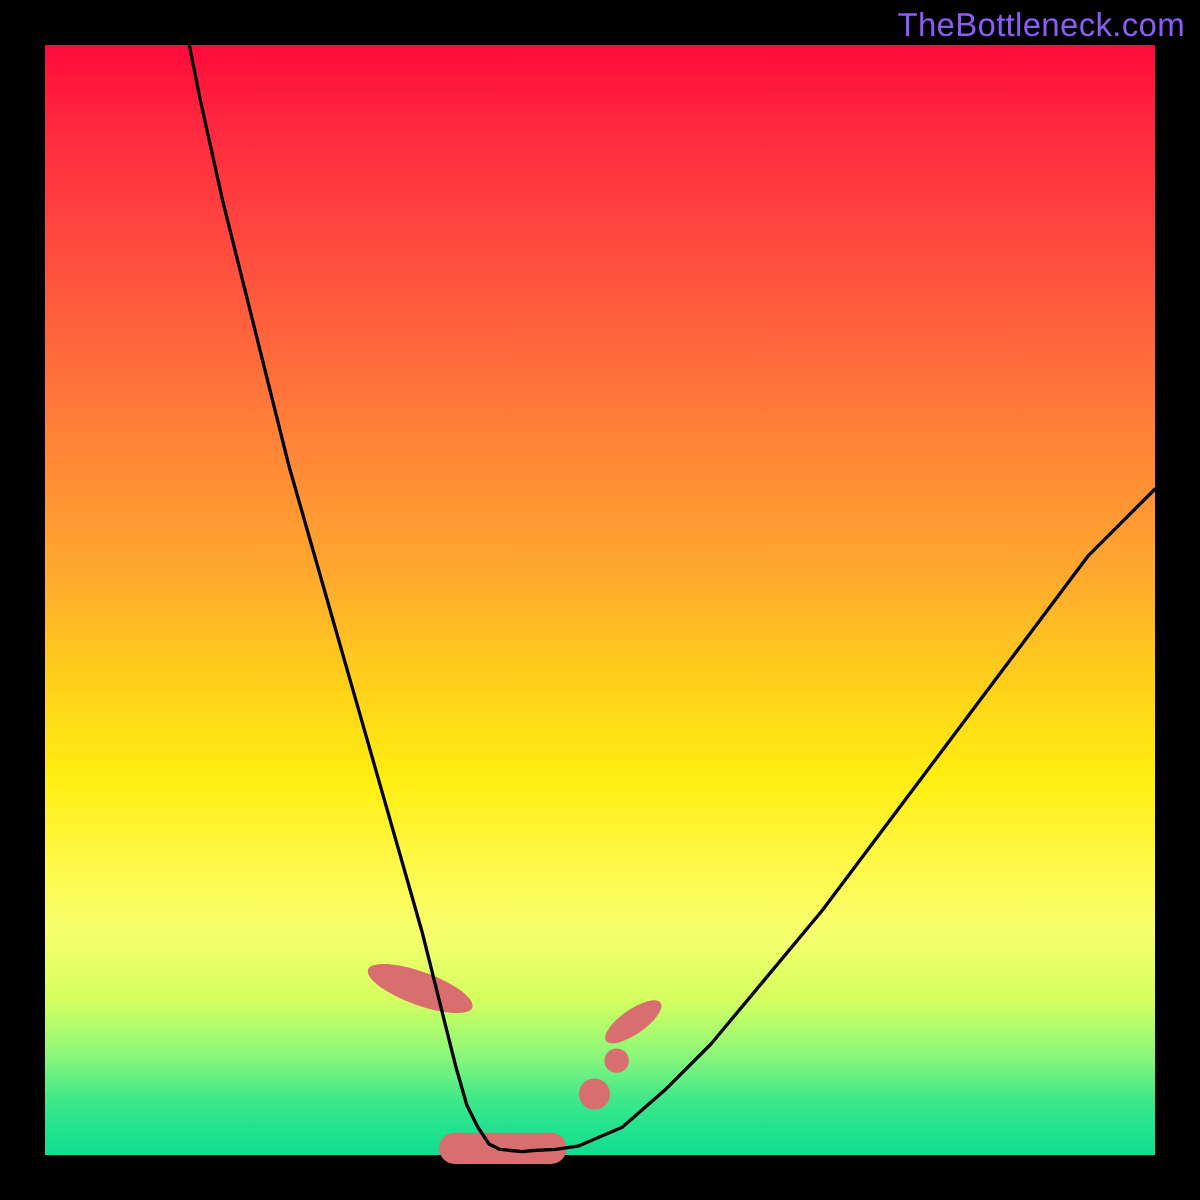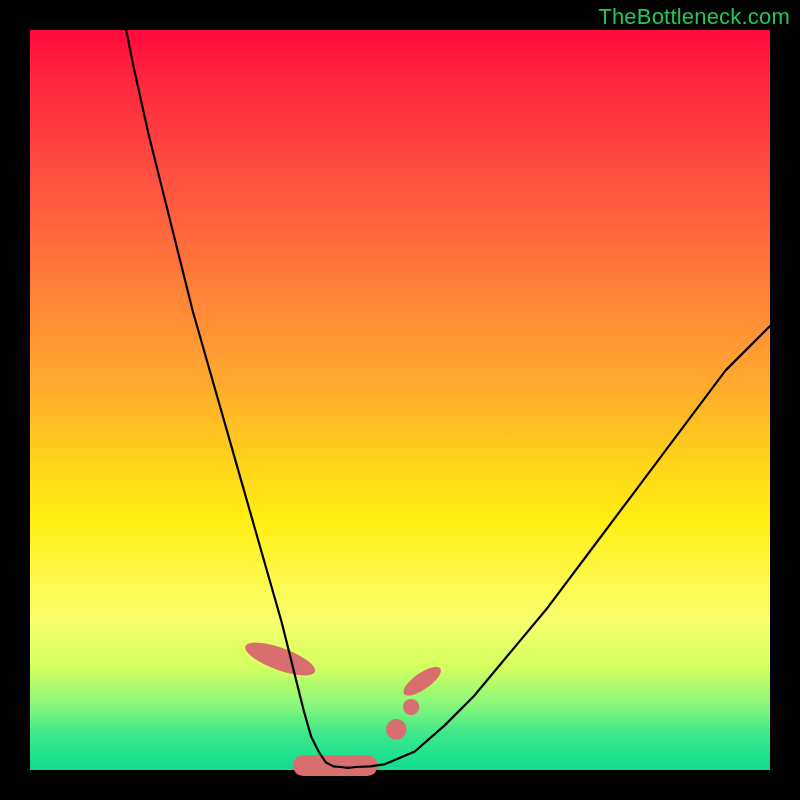--- a/index.html
+++ b/index.html
@@ -40,21 +40,21 @@
       #8cf77a 91%,
       #3fe889 95%,
       #1ee28f 98%,
       #15db90 100%
     );
   }
   .watermark {
     position: absolute;
     top: 4px;
     right: 10px;
-    color: #22c55e;
+    color: #8b5cf6;
     font-size: 22px;
     letter-spacing: 0.2px;
     user-select: none;
   }
   svg.curve {
     position: absolute;
     left: 0;
     top: 0;
     width: 740px;
     height: 740px;

